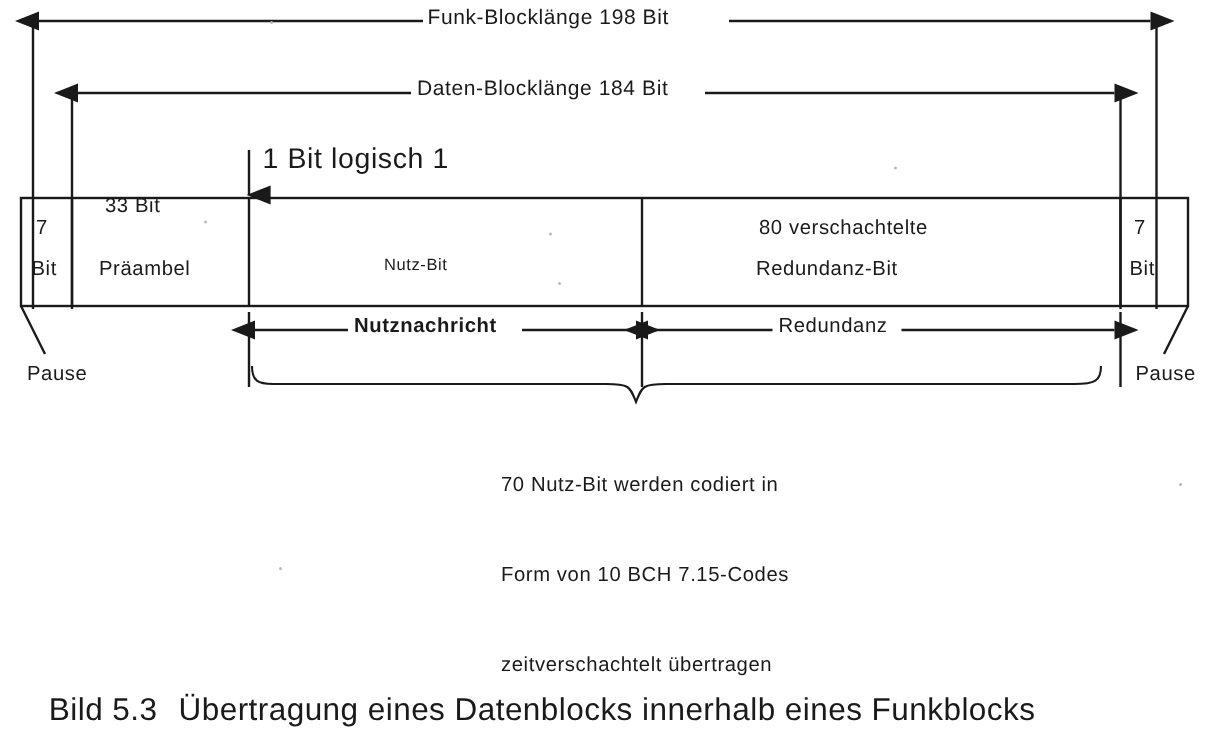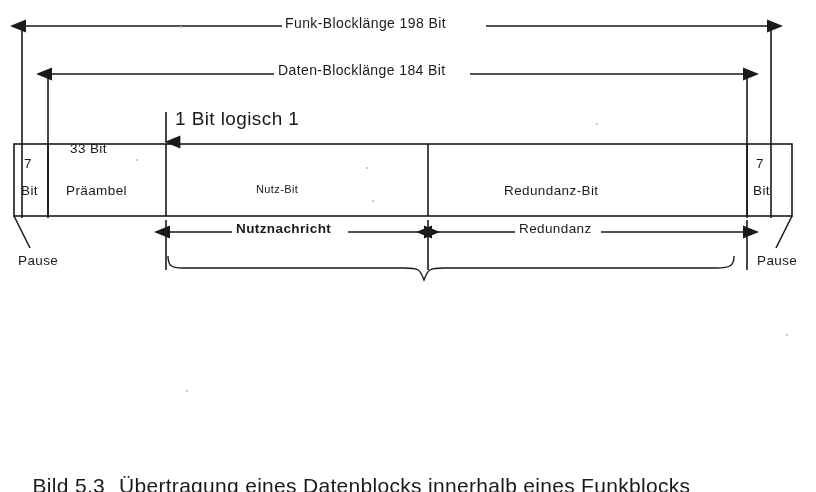--- a/index.html
+++ b/index.html
@@ -13,21 +13,20 @@
     position: relative;
     font-family: "Liberation Sans", sans-serif;
     color: #1a1a1a;
     overflow: hidden;
   }
   .stage {
     position: absolute;
     left: 0; top: 0;
     width: 816px;
     height: 348px;
-    margin-top: 12px;
   }
   svg.diagram {
     position: absolute;
     left: 0; top: 0;
     width: 816px;
     height: 492px;
   }
   .lbl {
     position: absolute;
     font-family: "Liberation Sans", sans-serif;
@@ -147,31 +146,37 @@
   <div class="lbl one-bit">1 Bit logisch 1</div>
 
   <div class="lbl b1-l1">7</div>
   <div class="lbl b1-l2">Bit</div>
 
   <div class="lbl b2-l1">33 Bit</div>
   <div class="lbl b2-l2">Präambel</div>
 
   <div class="lbl b3-l2">Nutz-Bit</div>
 
+  <div class="lbl b4-l1">80 verschachtelte</div>
   <div class="lbl b4-l2">Redundanz-Bit</div>
 
   <div class="lbl b5-l1">7</div>
   <div class="lbl b5-l2">Bit</div>
 
   <div class="lbl pause-left">Pause</div>
   <div class="lbl pause-right">Pause</div>
 
   <div class="lbl dim-nutz">Nutznachricht</div>
   <div class="lbl dim-red">Redundanz</div>
 
+  <div class="lbl note">
+    <div>70 Nutz-Bit werden codiert in</div>
+    <div>Form von 10 BCH 7.15-Codes</div>
+    <div>zeitverschachtelt übertragen</div>
+  </div>
 
   <div class="lbl caption">
     <span class="cap-num">Bild 5.3</span><span>Übertragung eines Datenblocks innerhalb eines Funkblocks</span>
   </div>
 
   <div class="speck" style="left:180px; top:14px;"></div>
   <div class="speck" style="left:366px; top:155px;"></div>
   <div class="speck" style="left:372px; top:188px;"></div>
   <div class="speck" style="left:596px; top:111px;"></div>
   <div class="speck" style="left:786px; top:322px;"></div>

